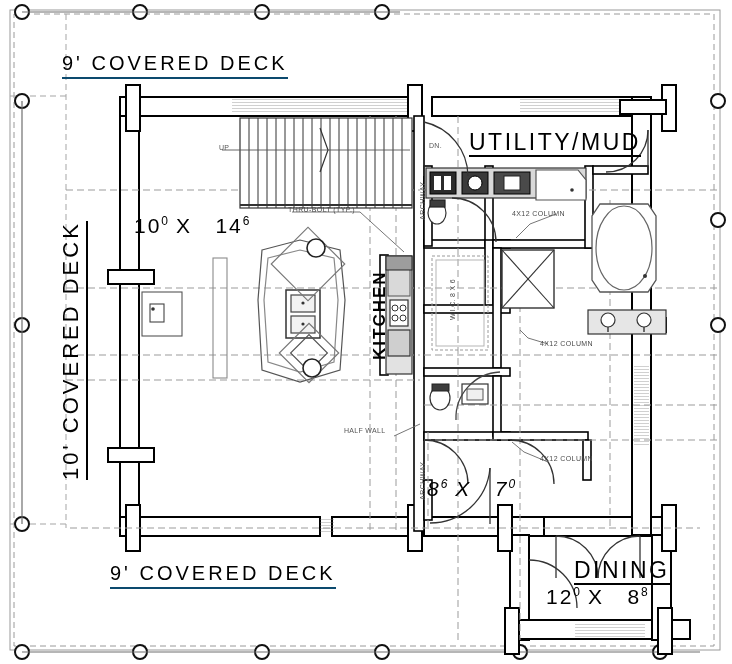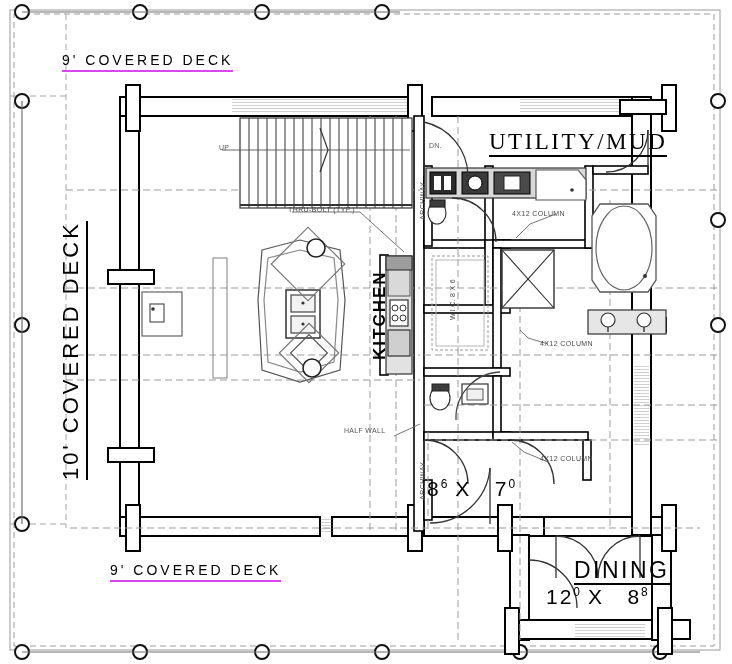--- a/index.html
+++ b/index.html
@@ -33,23 +33,23 @@
     padding-bottom:1px;
     line-height:1.05;
   }
   .room-dim{
     font-size:21px;
     letter-spacing:2px;
     line-height:1.05;
   }
   .room-dim sup{font-size:12px;vertical-align:super;letter-spacing:0;}
   .deck-name{
-    font-size:14px;
+    font-size:20px;
     letter-spacing:3px;
-    border-bottom:2px solid #d946ef;
+    border-bottom:2px solid #0c4a6e;
     padding-bottom:2px;
   }
   .vert-name{
     font-size:22px;
     letter-spacing:3px;
     border-bottom:2px solid #000;
     padding-bottom:2px;
     transform-origin:0 0;
     transform:rotate(-90deg);
   }
@@ -386,28 +386,33 @@
   </g>
 
 </svg>
 
 <div class="lbl deck-name" style="left:62px; top:52px;">9' COVERED DECK</div>
 
 <div class="lbl vert-name" style="left:58px; top:480px;">10' COVERED DECK</div>
 
 <div class="lbl deck-name" style="left:110px; top:562px;">9' COVERED DECK</div>
 
+<div class="lbl room-dim" style="left:134px; top:215px;">
+  <span>10</span><sup>0</sup>
+  <span>X</span>&nbsp;&nbsp;
+  <span>14</span><sup>6</sup>
+</div>
 
 
 <div class="lbl kitchen-name" style="left:370px; top:360px;">KITCHEN</div>
 
-<div class="lbl room-name" style="left:489px; top:130px;font-family:Liberation Serif, serif;">UTILITY/MUD</div>
-
-
-<div class="lbl room-dim" style="left:427px; top:478px;">
+<div class="lbl room-name" style="left:469px; top:130px;">UTILITY/MUD</div>
+
+
+<div class="lbl room-dim" style="left:427px; top:478px;font-style:italic;">
   <span>8</span><sup>6</sup>
   <span>X</span>&nbsp;&nbsp;
   <span>7</span><sup>0</sup>
 </div>
 
 <div class="lbl room-name" style="left:574px; top:558px;">DINING</div>
 <div class="lbl room-dim" style="left:546px; top:586px;">
   <span>12</span><sup>0</sup>
   <span>X</span>&nbsp;&nbsp;
   <span>8</span><sup>8</sup>

